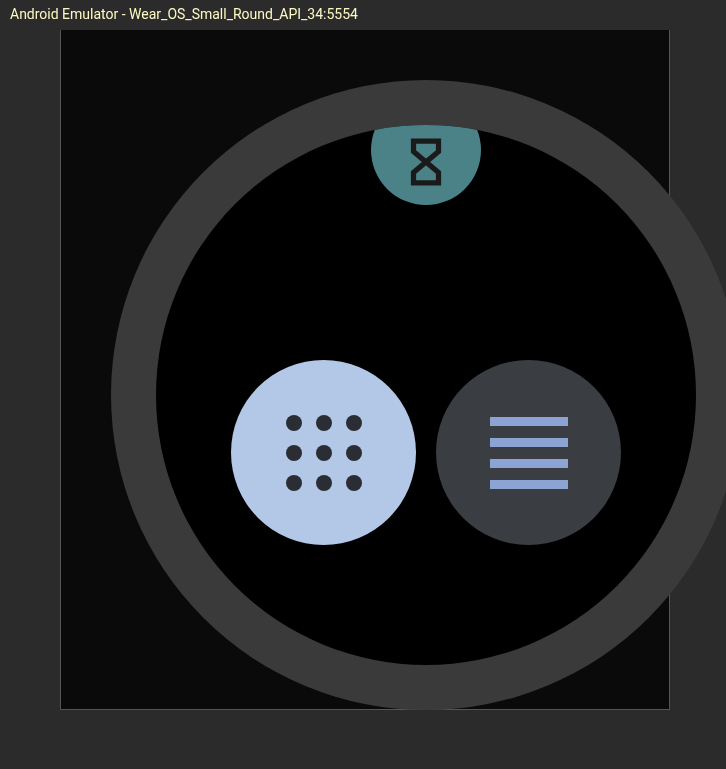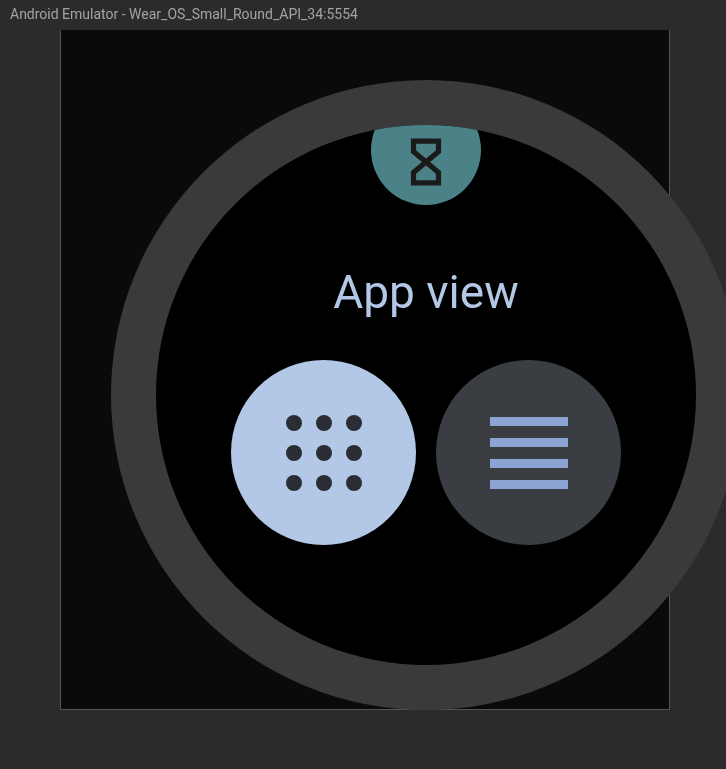--- a/index.html
+++ b/index.html
@@ -11,21 +11,21 @@
     body {
       width: 726px;
       height: 769px;
       background: #2b2b2b;
       font-family: -apple-system, BlinkMacSystemFont, 'Segoe UI', Roboto, sans-serif;
       overflow: hidden;
       position: relative;
     }
     
     .window-title {
-      color: #a3a3a3;
+      color: #fef9c3;
       font-size: 14px;
       padding: 6px 10px;
       background: #2b2b2b;
     }
     
     .emulator-frame {
       position: absolute;
       top: 30px;
       left: 60px;
       width: 610px;
@@ -153,21 +153,20 @@
 <div class="emulator-frame">
   <div class="watch-bezel">
     <div class="watch-face">
 
       <div class="top-button">
         <svg viewBox="0 0 24 24" fill="none" stroke="#1a1a1a" stroke-width="2.5">
           <path d="M6 2 L18 2 L18 7 L12 12 L6 7 Z M6 22 L18 22 L18 17 L12 12 L6 17 Z"></path>
         </svg>
       </div>
 
-      <div class="app-view-title">App view</div>
 
       <div class="view-options">
 
         <div class="view-option selected">
           <div class="grid-dots">
             <div class="grid-dot"></div>
             <div class="grid-dot"></div>
             <div class="grid-dot"></div>
             <div class="grid-dot"></div>
             <div class="grid-dot"></div>

